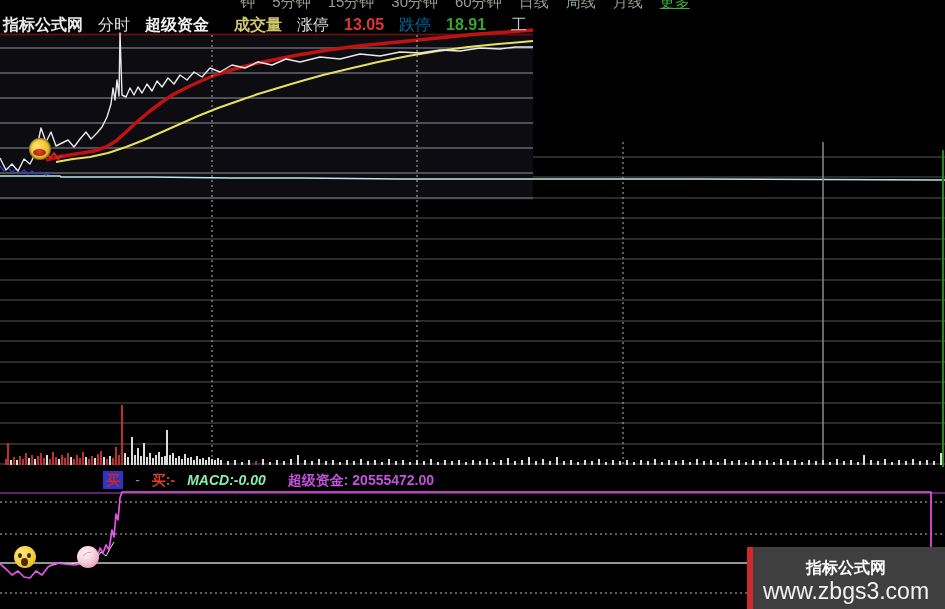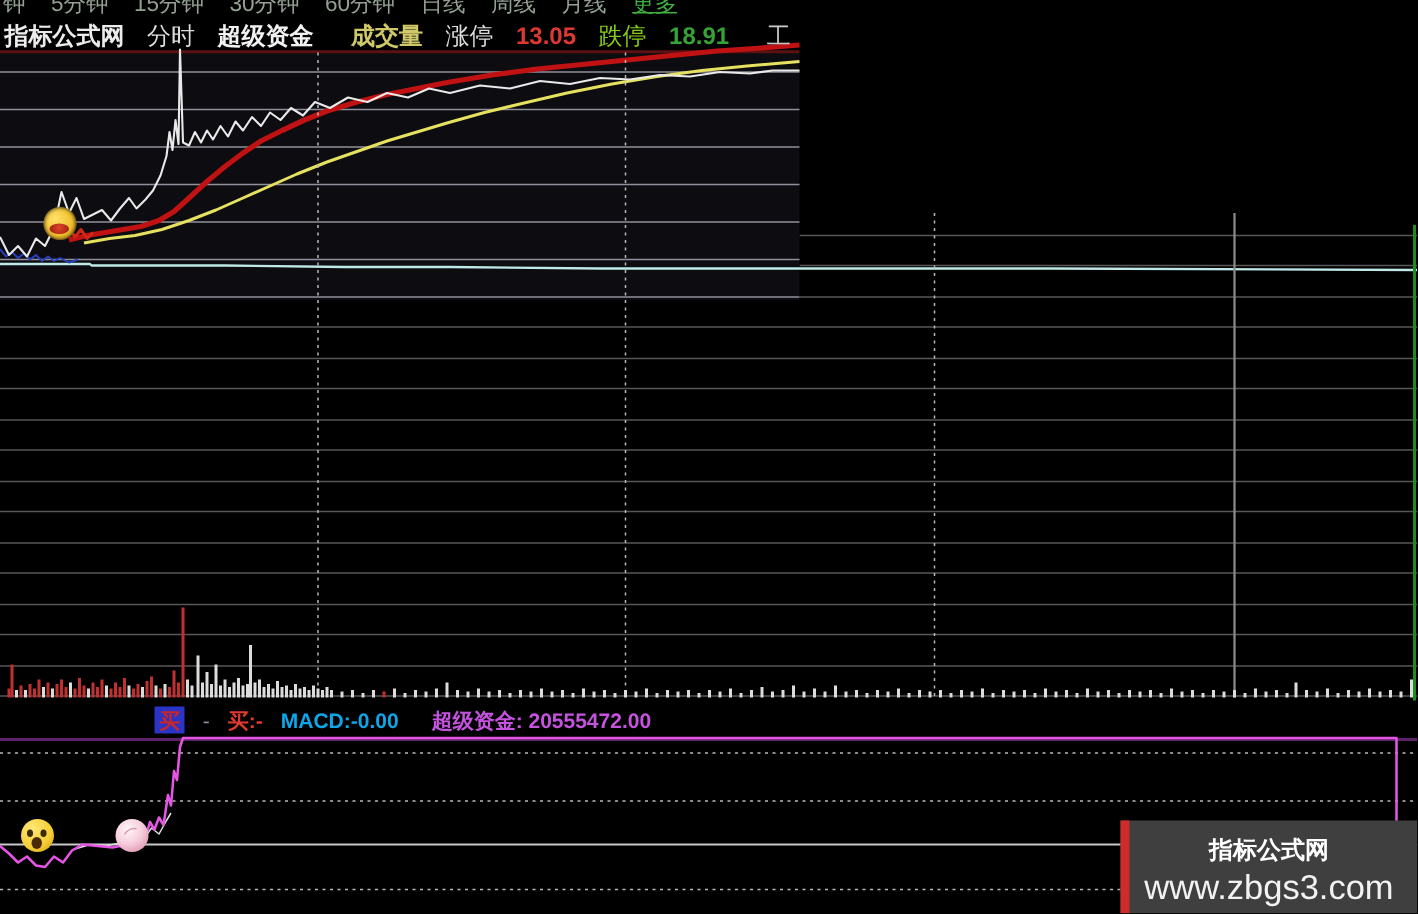--- a/index.html
+++ b/index.html
@@ -1,19 +1,19 @@
 <!DOCTYPE html>
 <html><head>
 <meta charset="utf-8">
 <style>
   html,body{margin:0;padding:0;background:#000;}
   #screen{position:relative;width:945px;height:609px;background:#000;overflow:hidden;
           font-family:"Liberation Sans","DejaVu Sans",sans-serif;}
   
-  #row-tabs{position:absolute;left:0;top:0;width:945px;height:14px;overflow:hidden;white-space:nowrap;}
+  #row-tabs{position:absolute;left:0;top:0;width:945px;height:14px;overflow:hidden;white-space:nowrap;text-align:center;}
   #row-tabs .tab{display:inline-block;margin-top:-7px;margin-right:17px;font-size:15px;color:#93a193;vertical-align:top;}
   #row-tabs .tab:first-child{margin-left:2px;}
   #row-tabs .tab.more{color:#3fae3f;text-decoration:underline;}
   
   #row-stock{position:absolute;left:0;top:14px;width:945px;height:21px;display:flex;align-items:center;white-space:nowrap;}
   #row-stock .seg{font-size:16px;margin-left:15px;line-height:20px;}
   #row-stock .seg:first-child{margin-left:3px;}
   #row-stock .seg:nth-child(4){margin-left:25px;}
   #row-stock .seg:nth-child(9){margin-left:25px;}
   .b{font-weight:bold;}
@@ -280,31 +280,31 @@
 
   <div id="row-tabs" class="txt-layer"><span class="tab">钟</span><span class="tab">5分钟</span><span class="tab">15分钟</span><span class="tab">30分钟</span><span class="tab">60分钟</span><span class="tab">日线</span><span class="tab">周线</span><span class="tab">月线</span><span class="tab more">更多</span></div>
 
   <div id="row-stock" class="txt-layer">
       <span class="seg b" style="color: rgb(236, 236, 236);">指标公式网</span>
       <span class="seg" style="color: rgb(220, 220, 220);">分时</span>
       <span class="seg b" style="color: rgb(242, 242, 242);">超级资金</span>
       <span class="seg b" style="color: rgb(207, 200, 105);">成交量</span>
       <span class="seg" style="color: rgb(220, 220, 220);">涨停</span>
       <span class="seg b" style="color: rgb(221, 56, 50);">13.05</span>
-      <span class="seg" style="color: #84cc16;">跌停</span>
+      <span class="seg" style="color: #0369a1;">跌停</span>
       <span class="seg b" style="color: rgb(53, 163, 53);">18.91</span>
       <span class="seg" style="color: rgb(200, 200, 200);">工</span>
     </div>
 
   <div id="row-ind" class="txt-layer">
     <span class="seg name">神品T加O1号</span>
   <span class="seg flag" style="color: rgb(204, 37, 37); background: rgb(42, 53, 200);">买</span>
       <span class="seg" style="color: rgb(154, 138, 160);">-</span>
       <span class="seg b" style="color: rgb(224, 58, 48);">买:-</span>
-      <span class="seg b" style="color: #0ea5e9;">MACD:-0.00</span>
+      <span class="seg b" style="color: #86efac; font-style: italic;">MACD:-0.00</span>
       <span class="seg b big-gap" style="color: rgb(198, 83, 224);">超级资金: 20555472.00</span>
     </div>
 
   <div class="txt-layer" id="marks-layer">
       <div class="xmark" style="left: 4px; top: 36px;">✕</div>
       <div class="xmark" style="left: 217px; top: 36px;">✕</div>
     </div>
 
   <div class="emo" id="emo-inset" style="z-index:4"></div>
   <div class="emo" id="emo-scream" style="z-index:4">

